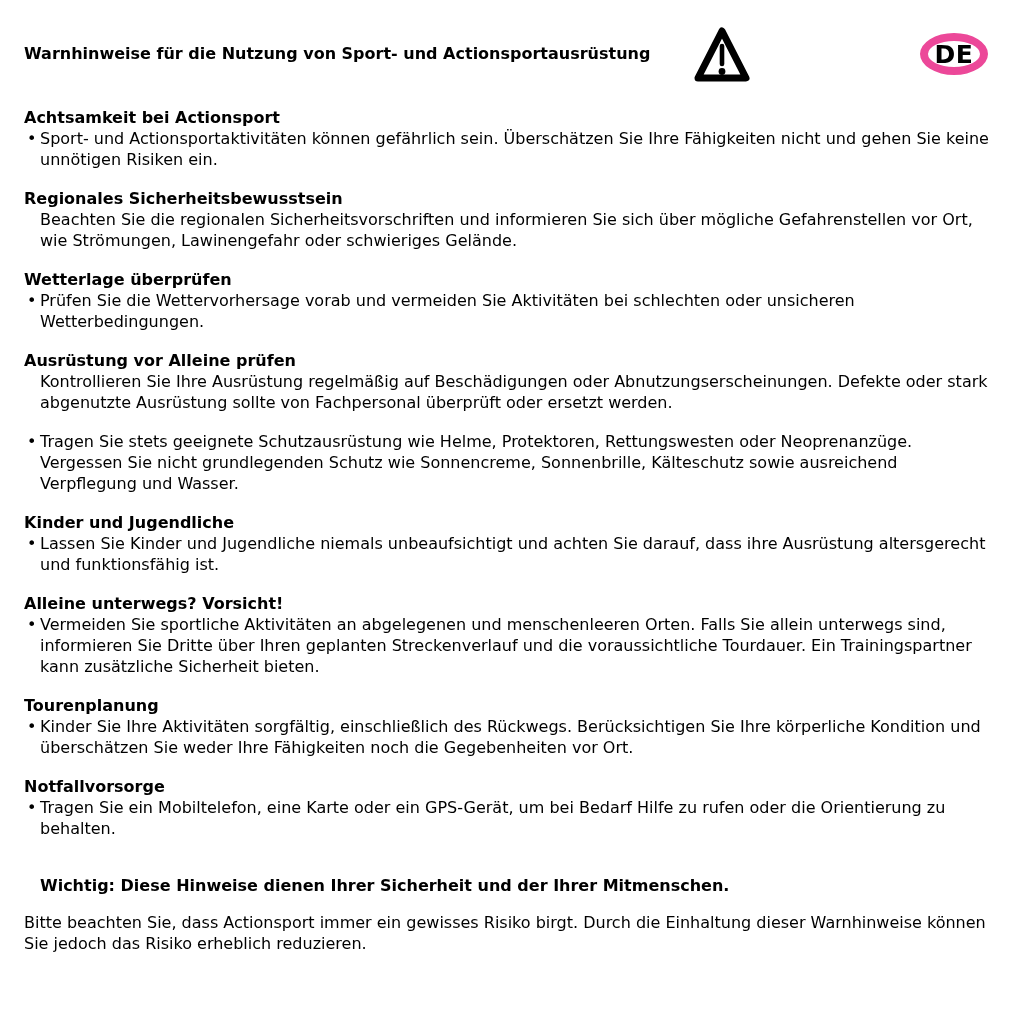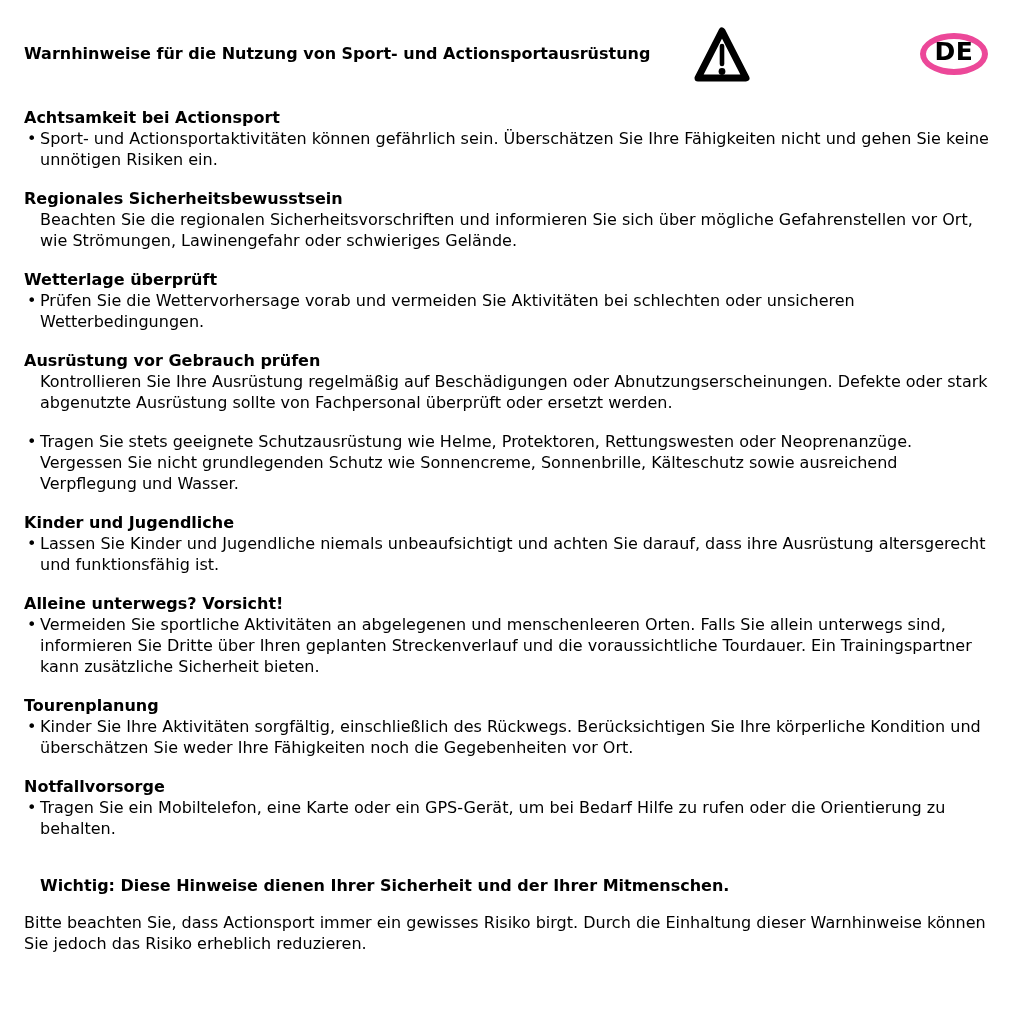--- a/index.html
+++ b/index.html
@@ -42,23 +42,24 @@
     width: 60px;
     height: 64px;
   }
   .lang-badge {
     position: absolute;
     left: 920px;
     top: 33px;
     box-sizing: border-box;
     width: 68px;
     height: 42px;
-    border: 6px solid #ec4899;
+    border: 8px solid #ec4899;
     border-radius: 50%;
     display: flex;
+    align-items: center;
     justify-content: center;
   }
   .lang-badge-label {
     font-weight: bold;
     font-size: 25px;
     letter-spacing: 0.5px;
     line-height: 1;
   }
   .sec {
     margin: 0 0 18px 0;
@@ -122,29 +123,29 @@
   </section>
 
   <section class="sec">
     <h2 class="sec-heading">Regionales Sicherheitsbewusstsein</h2>
     <div class="item">
       <p class="item-text">Beachten Sie die regionalen Sicherheitsvorschriften und informieren Sie sich über mögliche Gefahrenstellen vor Ort, wie Strömungen, Lawinengefahr oder schwieriges Gelände.</p>
     </div>
   </section>
 
   <section class="sec">
-    <h2 class="sec-heading">Wetterlage überprüft</h2>
+    <h2 class="sec-heading">Wetterlage überprüfen</h2>
     <div class="item">
       <span class="bullet">•</span>
       <p class="item-text">Prüfen Sie die Wettervorhersage vorab und vermeiden Sie Aktivitäten bei schlechten oder unsicheren Wetterbedingungen.</p>
     </div>
   </section>
 
   <section class="sec">
-    <h2 class="sec-heading">Ausrüstung vor Gebrauch prüfen</h2>
+    <h2 class="sec-heading">Ausrüstung vor Alleine prüfen</h2>
     <div class="item">
       <p class="item-text">Kontrollieren Sie Ihre Ausrüstung regelmäßig auf Beschädigungen oder Abnutzungserscheinungen. Defekte oder stark abgenutzte Ausrüstung sollte von Fachpersonal überprüft oder ersetzt werden.</p>
     </div>
   </section>
 
   <section class="sec">
     <div class="item">
       <span class="bullet">•</span>
       <p class="item-text">Tragen Sie stets geeignete Schutzausrüstung wie Helme, Protektoren, Rettungswesten oder Neoprenanzüge. Vergessen Sie nicht grundlegenden Schutz wie Sonnencreme, Sonnenbrille, Kälteschutz sowie ausreichend Verpflegung und Wasser.</p>
     </div>

